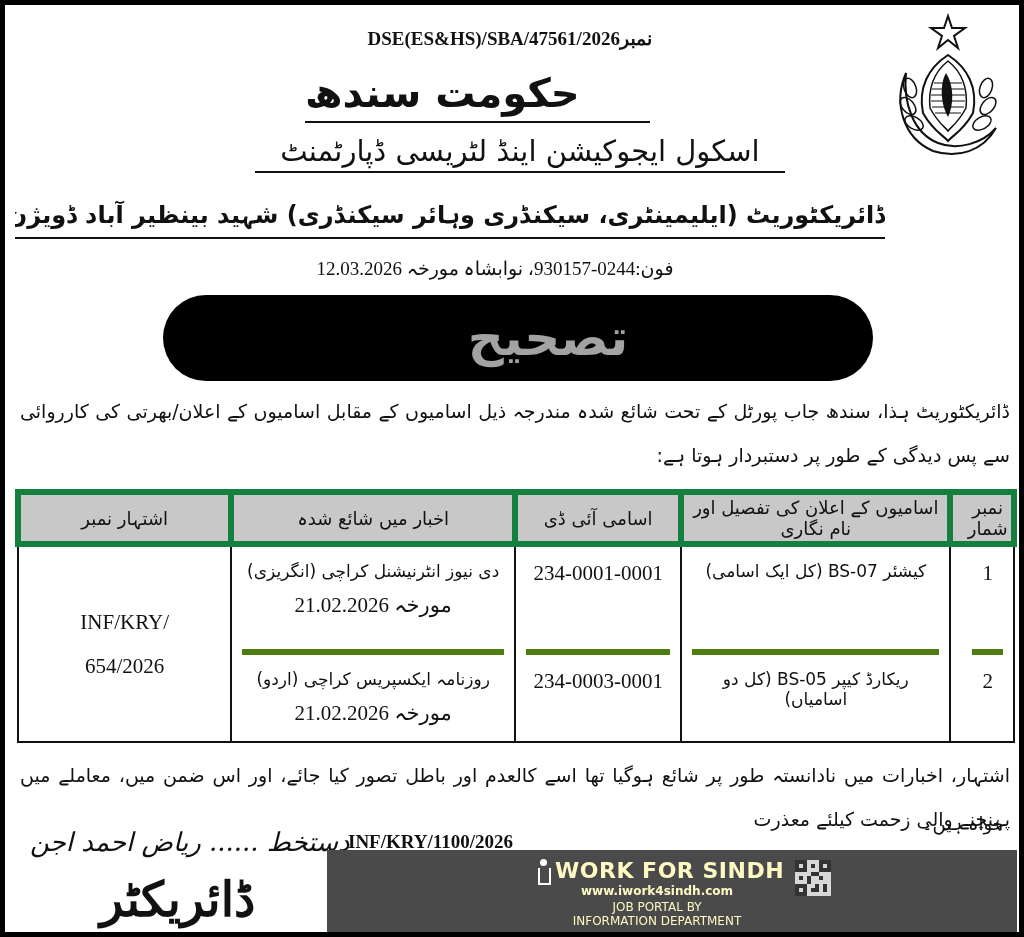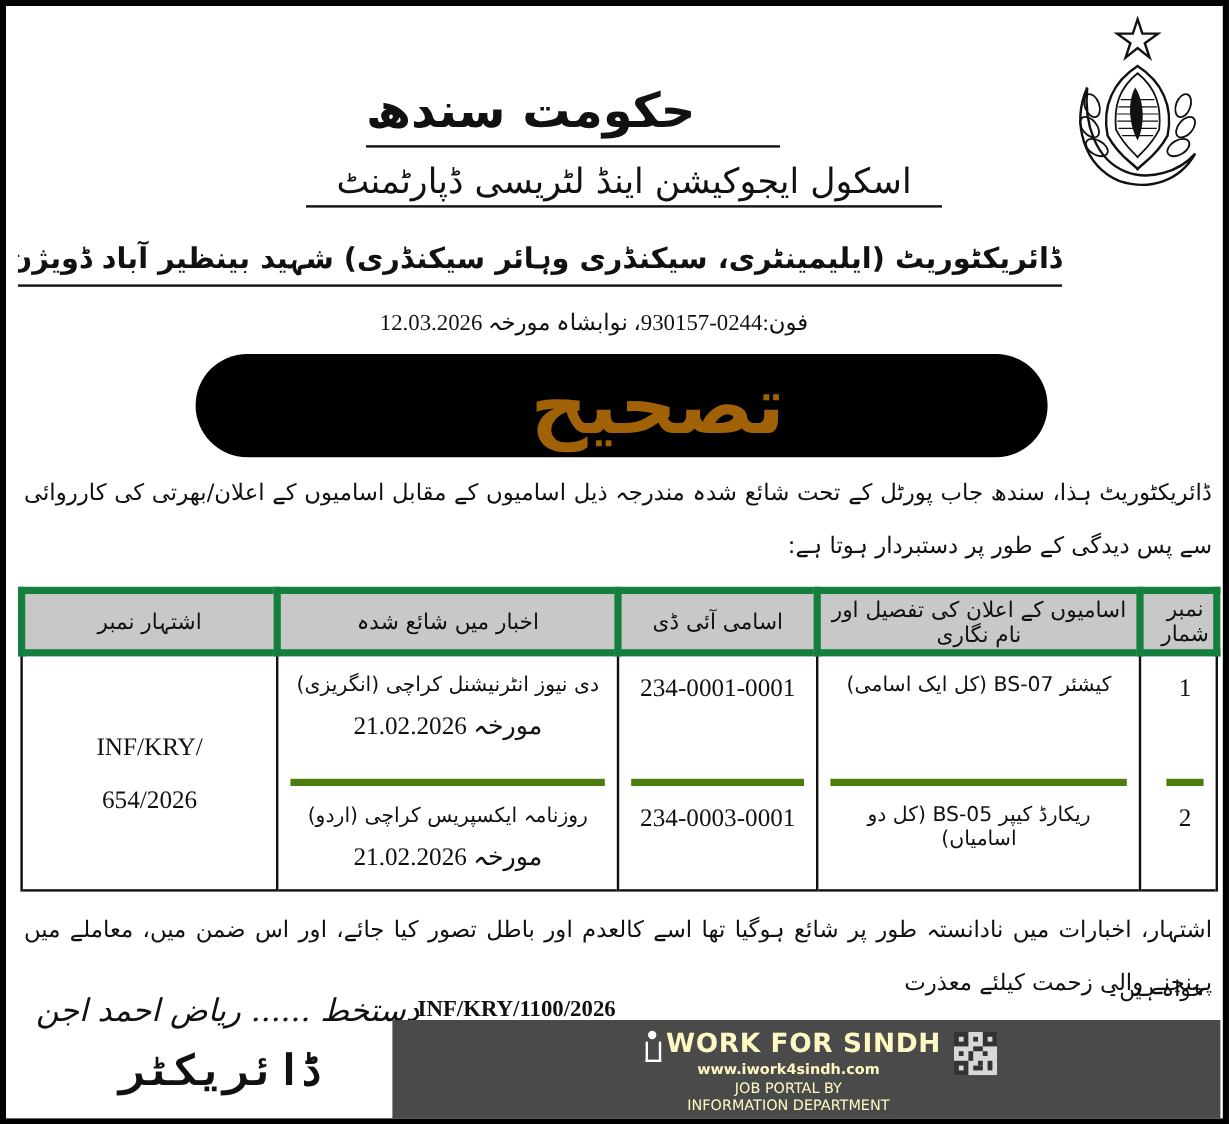--- a/index.html
+++ b/index.html
@@ -32,21 +32,21 @@
     }
     .contact {
       position: absolute; left: 300px; top: 252px; width: 380px; text-align: center;
       font-family: "Liberation Serif", serif; font-size: 19px; direction: rtl; white-space: nowrap;
     }
     .banner {
       position: absolute; left: 158px; top: 290px; width: 710px; height: 86px;
       background: #000; border-radius: 43px; display: flex; align-items: center; justify-content: center;
     }
     .banner span {
-      color: #a16207; font-family: "DejaVu Sans", sans-serif; font-weight: bold; font-size: 66px;
+      color: #a3a3a3; font-family: "DejaVu Sans", sans-serif; font-weight: bold; font-size: 50px;
       letter-spacing: 60px; direction: rtl; padding-left: 60px;
     }
     .para {
       position: absolute; left: 15px; width: 990px; direction: rtl; text-align: justify;
       font-family: "DejaVu Sans", sans-serif; font-size: 19px; line-height: 44px;
     }
     .p1 { top: 384px; }
     .p2 { top: 748px; }
     table.vac {
       position: absolute; left: 10px; top: 484px; width: 1002px; height: 254px;
@@ -71,21 +71,21 @@
     .ur { font-family: "DejaVu Sans", sans-serif; font-size: 17px; }
     .dateline { margin-top: 12px; direction: rtl; font-family: "Liberation Serif", serif; font-size: 21px; }
     .adv-cell { vertical-align: middle !important; font-family: "Liberation Serif", serif; font-size: 21px; line-height: 44px; direction: ltr; }
     .closing { position: absolute; right: 15px; top: 808px; direction: rtl; font-family: "DejaVu Sans", sans-serif; font-size: 18px; }
     .signature {
       position: absolute; left: 25px; top: 822px; direction: rtl; white-space: nowrap;
       font-family: "DejaVu Serif", serif; font-style: italic; font-size: 26px;
     }
     .designation {
       position: absolute; left: 95px; top: 866px; direction: rtl;
-      font-family: Liberation Mono, monospace; font-weight: bold; font-size: 36px;
+      font-family: Liberation Serif, serif; font-weight: bold; font-size: 48px;
     }
     .ref-bottom {
       position: absolute; left: 343px; top: 826px; font-family: "Liberation Serif", serif;
       font-weight: bold; font-size: 19px;
     }
     .portal {
       position: absolute; left: 322px; top: 845px; width: 690px; height: 82px; background: #4a4a4a;
       color: #fef9c3; font-family: "DejaVu Sans", sans-serif; text-align: center;
     }
     .portal .brand-row { position: absolute; left: 210px; top: 8px; display: flex; align-items: flex-end; }
@@ -96,20 +96,23 @@
     .portal .url { position: absolute; left: 230px; top: 34px; width: 200px; font-size: 12px; font-weight: bold; }
     .portal .tag1 { position: absolute; left: 230px; top: 50px; width: 200px; font-size: 12px; }
     .portal .tag2 { position: absolute; left: 200px; top: 64px; width: 260px; font-size: 12px; }
     .qr { position: absolute; left: 468px; top: 10px; width: 36px; height: 36px; }
   </style>
 </head>
 <body>
 
 <div class="page">
 
+  <div class="ref-top">
+    <span>نمبر</span><span class="ltr">DSE(ES&amp;HS)/SBA/47561/2026</span>
+  </div>
 
   <svg class="emblem" viewBox="0 0 120 150">
     <polygon points="60,3 64,15 77,15 66,23 70,35 60,27 50,35 54,23 43,15 56,15" fill="none" stroke="#111" stroke-width="2"></polygon>
     <path d="M60,42 C40,55 30,75 35,100 C45,118 55,122 60,128 C65,122 75,118 85,100 C90,75 80,55 60,42 Z" fill="none" stroke="#111" stroke-width="2"></path>
     <path d="M60,48 C45,60 40,75 42,95 C50,110 57,114 60,118 C63,114 70,110 78,95 C80,75 75,60 60,48 Z" fill="none" stroke="#111" stroke-width="1.5"></path>
     <g stroke="#111" stroke-width="1">
       <line x1="46" y1="70" x2="74" y2="70"></line>
         <line x1="44" y1="76" x2="76" y2="76"></line>
       <line x1="43" y1="82" x2="77" y2="82"></line>
         <line x1="43" y1="88" x2="77" y2="88"></line>

